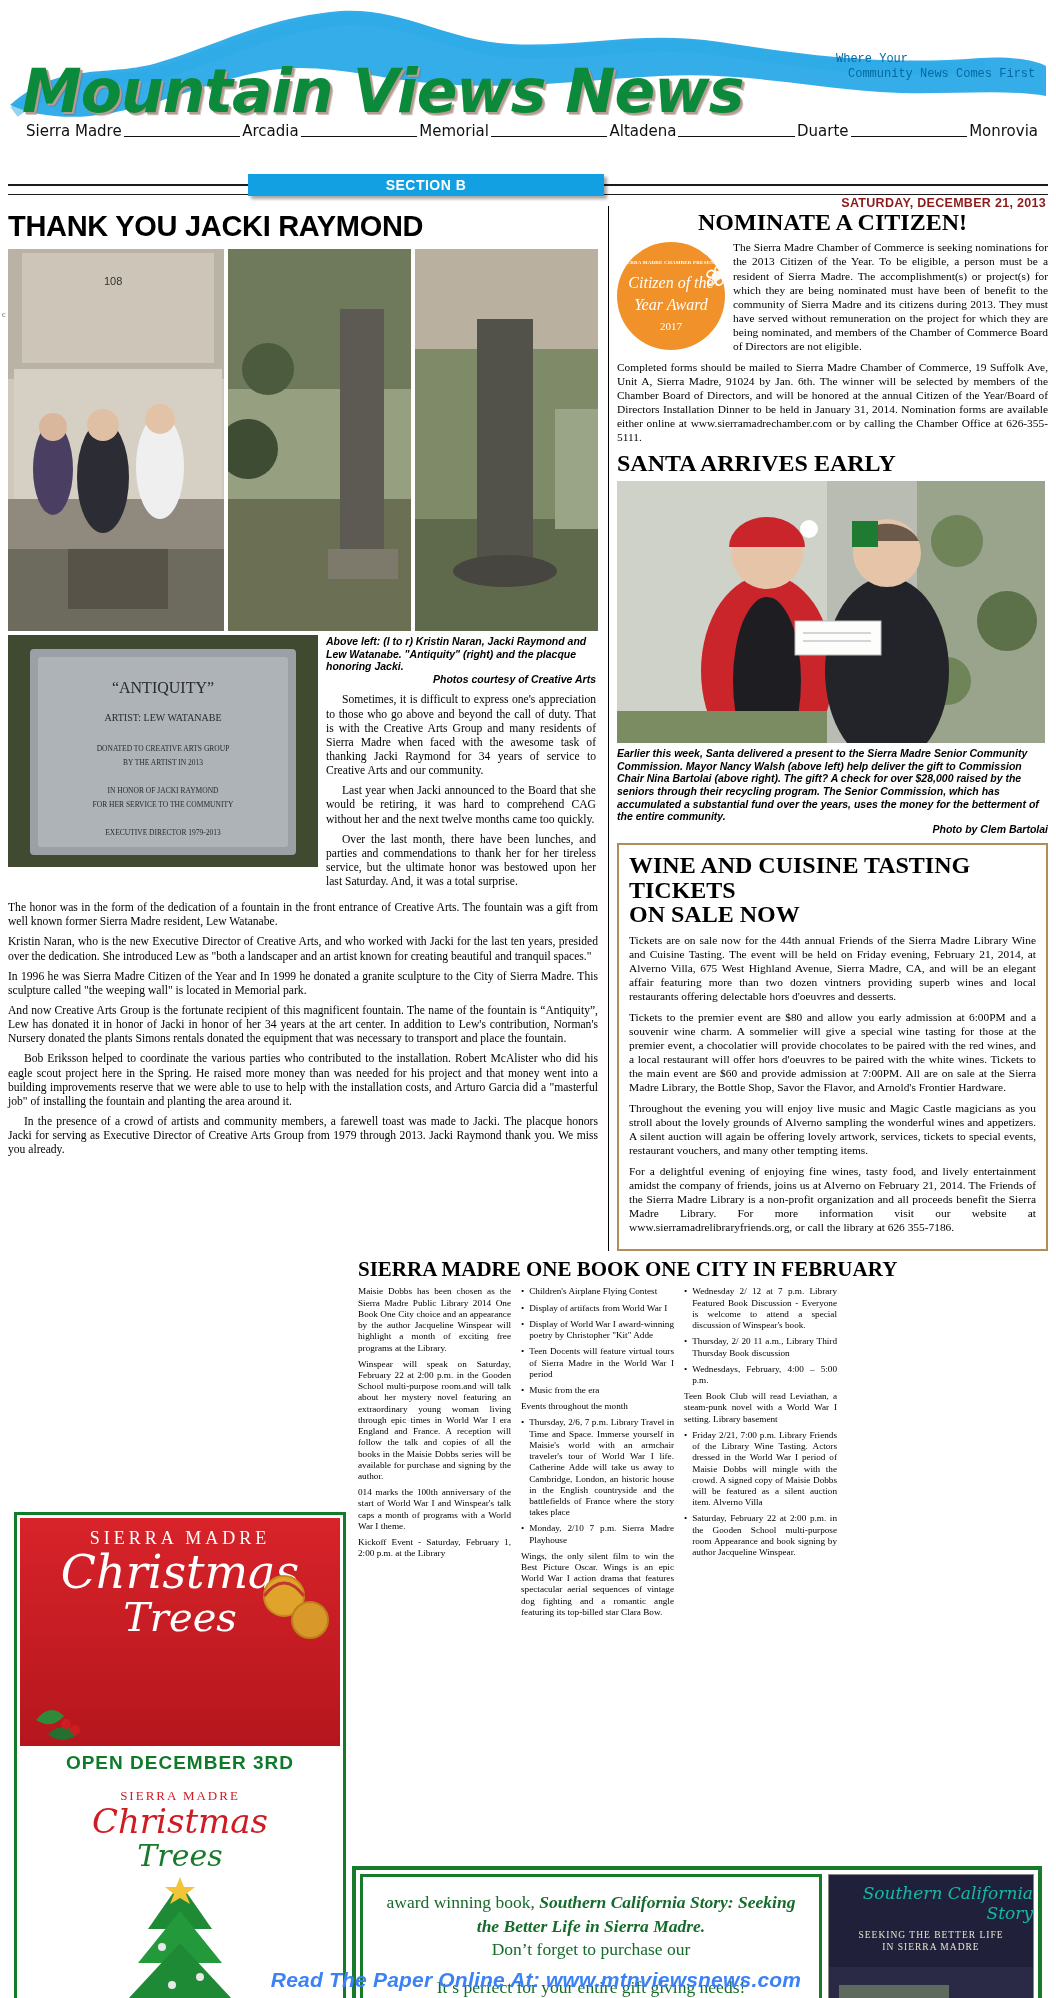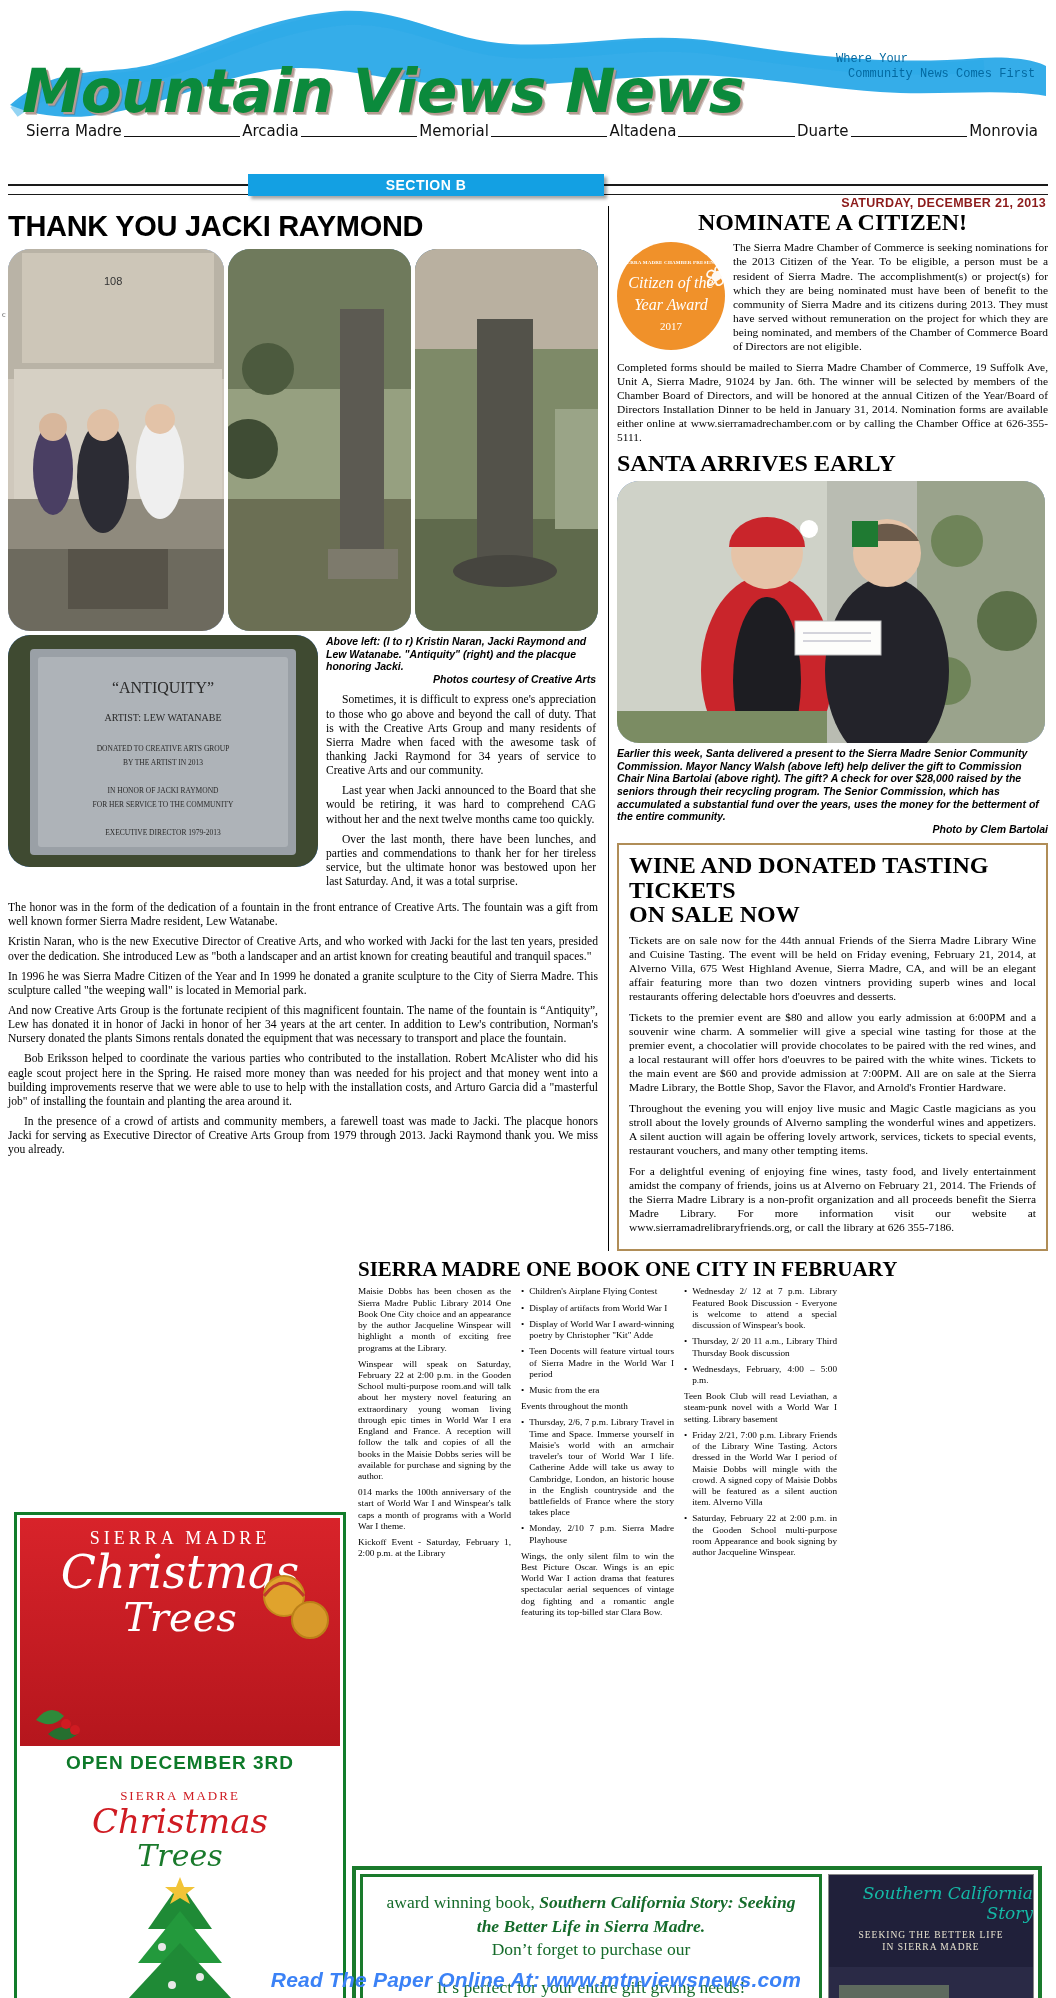--- a/index.html
+++ b/index.html
@@ -71,21 +71,21 @@
     font-weight:bold; font-size:29px; margin:6px 0 8px 0; line-height:1;
     letter-spacing:-.3px;
   }
   h2.head-black {
     font-family:Liberation Serif, serif;
     font-weight:bold; font-size:24px; margin:4px 0 6px 0; line-height:1.02;
   }
   h2.head-center { text-align:center; }
 
   
-  .photo { position:relative; overflow:hidden; background:#3b82f6;border-radius:22px; }
+  .photo { position:relative; overflow:hidden; background:#3b82f6; }
 
   .photorow { display:flex; gap:4px; }
 
   .caption {
     font-family:"Liberation Sans", sans-serif;
     font-style:italic; font-weight:bold; font-size:10.5px; line-height:1.2;
   }
 
   .bodytext { font-size:11.6px; line-height:1.22; text-align:justify; }
   .bodytext p { margin:0 0 6px 0; text-indent:16px; }
@@ -313,21 +313,21 @@
         </svg>
       </div>
 
       <div class="caption" style="margin-top:4px;">
         <span>Earlier this week, Santa delivered a present to the Sierra Madre Senior Community Commission.  Mayor Nancy Walsh (above left) help deliver the gift to Commission Chair Nina Bartolai (above right).  The gift?  A check for over $28,000 raised by the seniors through their recycling program.   The Senior Commission, which has accumulated a substantial fund over the years, uses the money for the betterment of the entire community.</span>
         <div style="text-align:right;">Photo by Clem Bartolai</div>
       </div>
 
       <div class="boxed">
         <h2 class="head-black" style="margin-top:0;">
-          <span>WINE AND DONATED TASTING TICKETS</span><br>
+          <span>WINE AND CUISINE TASTING TICKETS</span><br>
           <span>ON SALE NOW</span>
         </h2>
         <div class="rightbody">
           <p>Tickets are on sale now for the 44th annual Friends of the Sierra Madre Library Wine and Cuisine Tasting.  The event will be held on Friday evening, February 21, 2014, at Alverno Villa, 675 West Highland Avenue, Sierra Madre, CA, and will be an elegant affair featuring more than two dozen vintners providing superb wines and local restaurants offering delectable hors d'oeuvres and desserts.</p>
           <p>Tickets to the premier event are $80 and allow you early admission at 6:00PM and a souvenir wine charm.  A sommelier will give a special wine tasting for those at the premier event, a chocolatier will provide chocolates to be paired with the red wines, and a local restaurant will offer hors d'oeuvres to be paired with the white wines.  Tickets to the main event are $60 and provide admission at 7:00PM.  All are on sale at the Sierra Madre Library, the Bottle Shop, Savor the Flavor, and Arnold's Frontier Hardware.</p>
           <p>Throughout the evening you will enjoy live music and Magic Castle magicians as you stroll about the lovely grounds of Alverno sampling the wonderful wines and appetizers.  A silent auction will again be offering lovely artwork, services, tickets to special events, restaurant vouchers, and many other tempting items.</p>
           <p>For a delightful evening of enjoying fine wines, tasty food, and lively entertainment amidst the company of friends, joins us at Alverno on February 21, 2014.  The Friends of the Sierra Madre Library is a non-profit organization and all proceeds benefit the Sierra Madre Library.   For more information visit our website at www.sierramadrelibraryfriends.org, or call the library at 626 355-7186.</p>
         </div>
       </div>
     </div>

